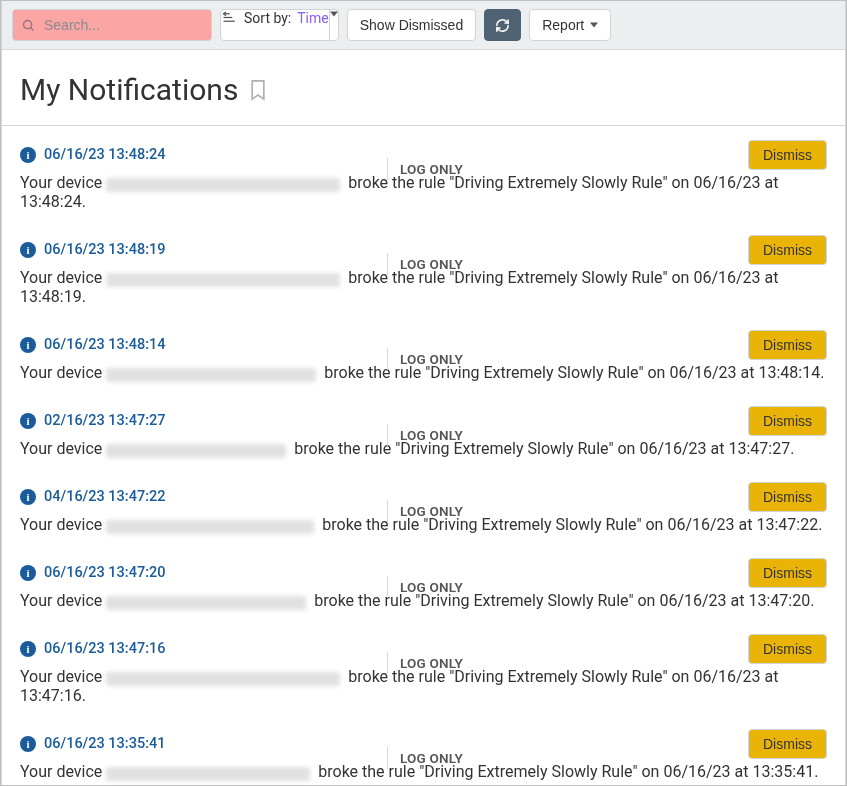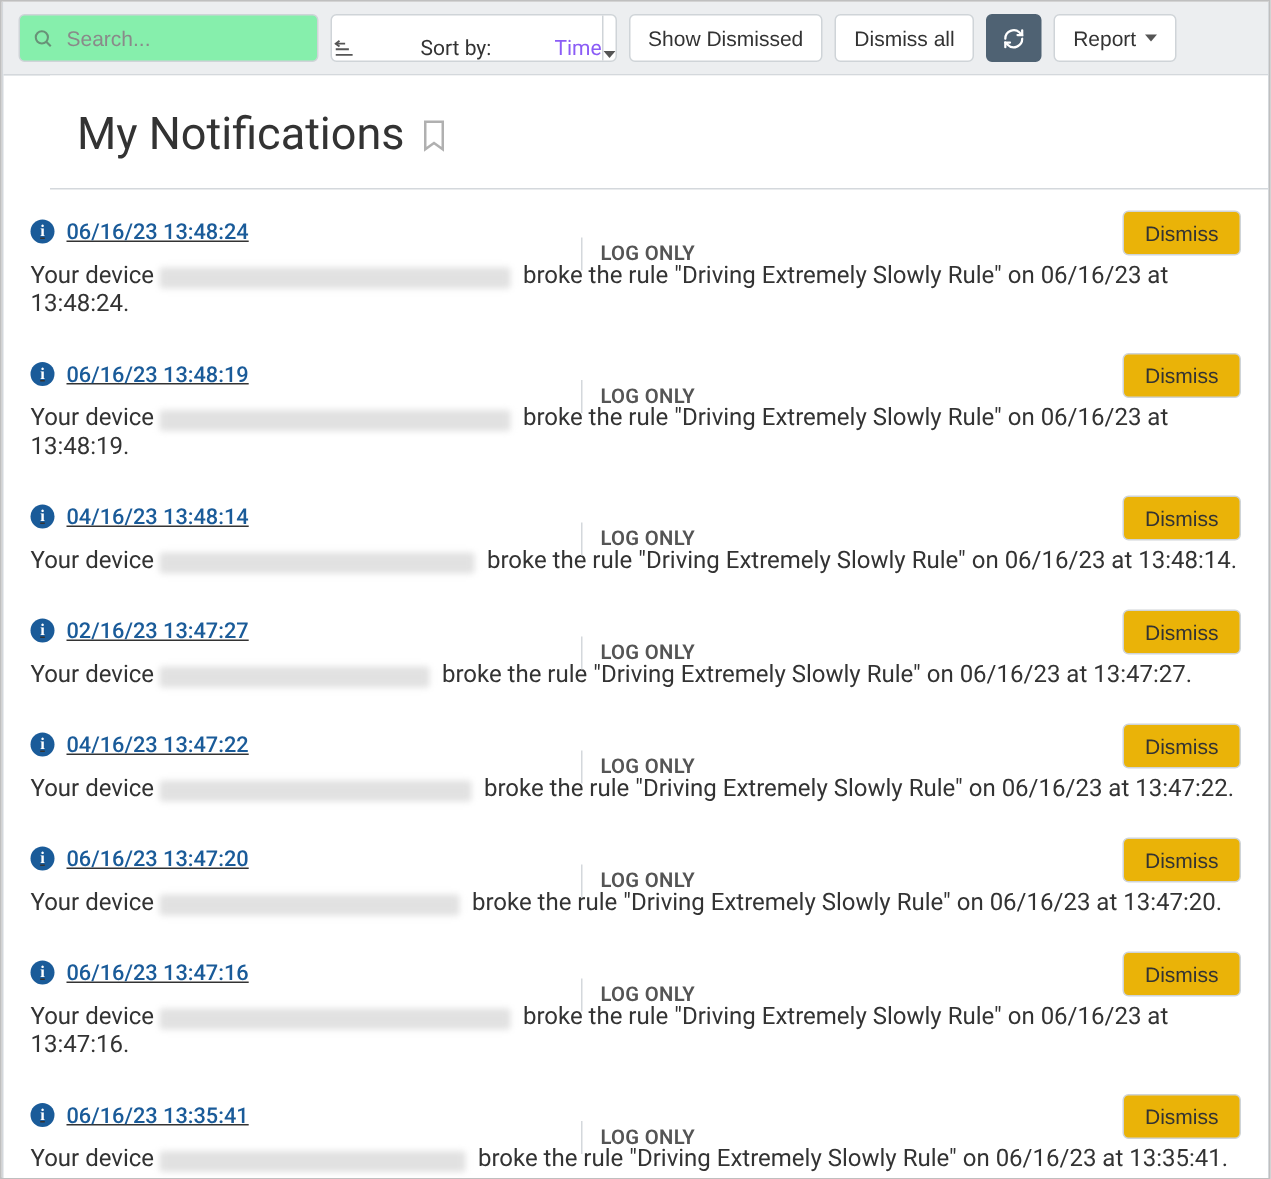--- a/index.html
+++ b/index.html
@@ -39,64 +39,63 @@
   
   .toolbar{
     display:flex;align-items:center;gap:8px;
     padding:8px 10px;
     background:var(--toolbar-bg);
     border-bottom:1px solid var(--border);
   }
   .search{
     flex:0 0 200px;
     display:flex;align-items:center;
-    background:#86efac;border:1px solid var(--btn-border);border-radius:4px;
+    background:#fca5a5;border:1px solid var(--btn-border);border-radius:4px;
     padding:4px 8px;height:32px;
   }
   .search input{
     border:none;outline:none;width:100%;font-size:14px;color:#555;background:transparent;
   }
   .search input::placeholder{color:#8a8a8a;}
   .search svg{flex:0 0 auto;margin-right:6px;opacity:.6;}
   .btn,.btn-split{
     display:inline-flex;align-items:center;
     background:var(--btn-bg);border:1px solid var(--btn-border);border-radius:4px;
     height:32px;padding:0 12px;color:#333;
     font-size:14px;cursor:pointer;user-select:none;
   }
   .btn-split{padding:0;}
-  .btn-split .seg{padding:0 0;height:100%;display:flex;align-items:flex-end;gap:36px;}
+  .btn-split .seg{padding:0 0;height:100%;display:flex;align-items:flex-start;}
   .btn-split .seg+.seg{border-left:1px solid var(--btn-border);}
   .btn-icon{padding:0 10px;}
   .btn.refresh{background:var(--refresh-bg);border-color:var(--refresh-bg);color:#fff;}
   .caret{margin-left:6px;}
   .sort-icon{margin-right:8px;}
   .sort-label{color:#333;margin-right:6px;}
   .sort-value{color:#8b5cf6;}
   
   .page-head{
     display:flex;align-items:baseline;justify-content:space-between;
     padding:22px 18px 18px 18px;
     border-bottom:1px solid var(--border);
     background:#fff;
-    margin-left:31px;
   }
   .page-title{
     font-size:30px;font-weight:400;color:var(--heading);margin:0;
     display:flex;align-items:center;gap:10px;
   }
   .bookmark svg{display:block;}
   .total{font-size:22px;color:#7a7a7a;font-weight:300;}
   
   .list{padding:0 0 20px 0;}
   .item{
     padding:20px 18px 10px 18px;
     position:relative;
   }
-  .row-top{display:flex;text-decoration:underline;}
+  .row-top{display:flex;align-items:center;}
   .info-icon{width:16px;height:16px;border-radius:50%;background:#1a5b99;display:inline-flex;align-items:center;justify-content:center;margin-right:8px;flex:0 0 auto;}
   .info-icon::after{content:"i";color:#fff;font-weight:700;font-size:11px;font-family:Georgia,serif;}
   .ts{color:var(--link);font-size:14.5px;font-weight:500;}
   .mid{position:absolute;left:385px;top:32px;display:flex;align-items:center;}
   .vsep{width:1px;height:22px;background:var(--border);margin-right:12px;}
   .log-only{color:var(--log-only);font-weight:600;font-size:13.5px;letter-spacing:.2px;}
   .dismiss-btn{
     position:absolute;right:18px;top:14px;
     background:#eab308;border:1px solid var(--btn-border);border-radius:4px;
     padding:6px 14px;font-size:14px;color:#333;cursor:pointer;
@@ -139,21 +138,20 @@
           <span class="sort-value">Time</span>
         </span>
         <span class="seg">
           <svg width="8" height="8" viewBox="0 0 10 10">
               <polygon points="0,2 10,2 5,8" fill="#555"></polygon>
             </svg>
         </span>
       </div>
 
       <button class="btn">Show Dismissed</button>
-      <button class="btn">Dismiss all</button>
       <button class="btn btn-icon refresh">
         <svg width="15" height="15" viewBox="0 0 24 24" fill="none" stroke="#fff" stroke-width="2.4" stroke-linecap="round">
             <path d="M3 12a9 9 0 0 1 15.5-6.3L21 8"></path>
             <polyline points="21 3 21 8 16 8"></polyline>
             <path d="M21 12a9 9 0 0 1-15.5 6.3L3 16"></path>
             <polyline points="3 21 3 16 8 16"></polyline>
           </svg>
       </button>
       <button class="btn">
         <span>Report</span>
@@ -205,21 +203,21 @@
     <div class="msg">
       <span>Your device</span>
       <span class="blur" style="width: 234px;"></span>
       <span> broke the rule "Driving Extremely Slowly Rule" on 06/16/23 at 13:48:19.</span>
     </div>
   </div>
 
   <div class="item">
     <div class="row-top">
       <span class="info-icon"></span>
-      <span class="ts">04/16/23 13:48:14</span>
+      <span class="ts">06/16/23 13:48:14</span>
     </div>
     <div class="mid">
       <span class="vsep"></span>
       <span class="log-only">LOG ONLY</span>
     </div>
     <button class="dismiss-btn">Dismiss</button>
     <div class="msg">
       <span>Your device</span>
       <span class="blur" style="width: 210px;"></span>
       <span> broke the rule "Driving Extremely Slowly Rule" on 06/16/23 at 13:48:14.</span>

